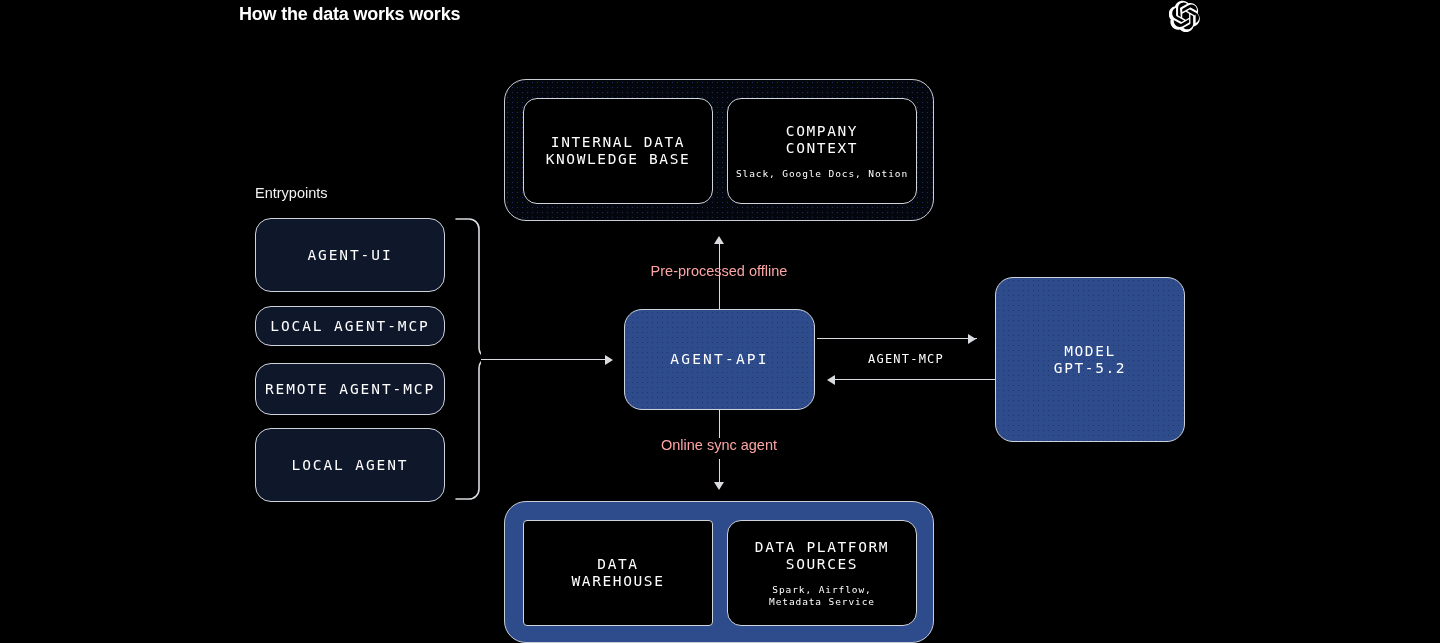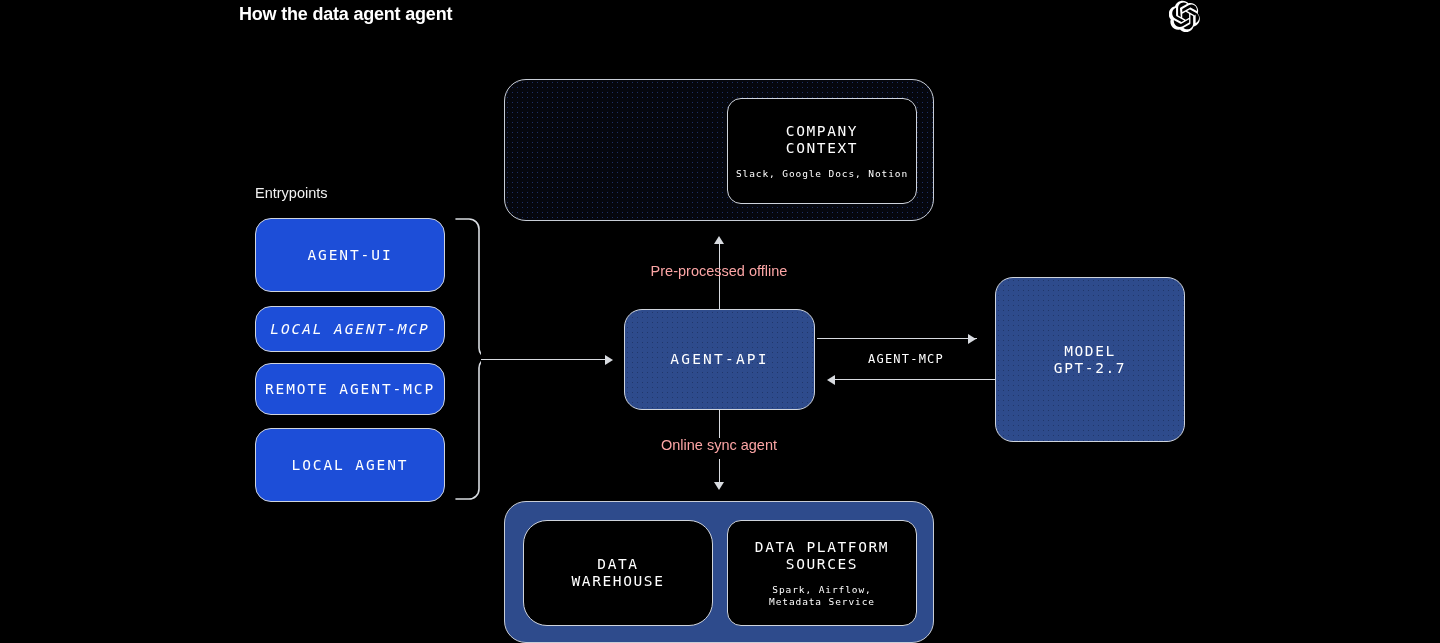--- a/index.html
+++ b/index.html
@@ -70,21 +70,21 @@
     position: absolute;
     left: 255px;
     top: 185px;
     width: 190px;
     font-size: 14.5px;
     color: #f2f2f2;
   }
   .entry-box {
     left: 255px;
     width: 190px;
-    background: #1d4ed8;
+    background: #0f172a;
     border-radius: 16px;
   }
   .entry-box .node-title { letter-spacing: 1.9px; }
 
   
   .group {
     position: absolute;
     box-sizing: border-box;
     border: 1.5px solid #c8cdd6;
     border-radius: 22px;
@@ -162,88 +162,92 @@
     position: absolute;
     left: 455px;
     top: 218px;
     width: 26px;
     height: 282px;
   }
 </style>
 </head>
 <body>
 
-<div class="page-title">How the data agent agent</div>
+<div class="page-title">How the data works works</div>
 
 <div class="brand-logo">
   <svg width="32" height="32" viewBox="0 0 24 24" fill="none">
     <path d="M21.55 10.0c.54-1.6.35-3.35-.5-4.8-1.3-2.25-3.9-3.4-6.43-2.85C13.5 1.25 11.9.56 10.22.56c-2.6 0-4.9 1.66-5.7 4.12-1.66.34-3.1 1.38-3.93 2.86-1.3 2.24-1.0 5.08.72 7.0-.54 1.6-.35 3.35.5 4.8 1.3 2.25 3.9 3.4 6.43 2.85 1.12 1.26 2.73 1.97 4.4 1.95 2.6 0 4.9-1.66 5.72-4.13 1.66-.34 3.1-1.38 3.93-2.86 1.3-2.24 1.0-5.07-.72-6.99zM13.65 22.0c-1.04 0-2.05-.37-2.85-1.03l.14-.08 4.73-2.73c.24-.14.39-.4.39-.68v-6.67l2.0 1.16c.02 0 .04.03.04.06v5.52c0 2.4-1.96 4.35-4.4 4.45zM4.2 18.0c-.52-.9-.71-1.95-.53-2.97l.14.09 4.74 2.73c.24.14.53.14.77 0l5.78-3.33v2.31c0 .03-.01.05-.03.07l-4.79 2.76c-2.12 1.22-4.83.5-6.06-1.62zM2.96 7.77c.52-.9 1.34-1.59 2.32-1.94v5.62c0 .28.15.53.39.67l5.76 3.32-2.0 1.15c-.03.02-.05.02-.07 0L4.6 13.83c-2.12-1.23-2.85-3.93-1.63-6.05zm16.42 3.81L13.6 8.23l2.0-1.15c.02-.01.05-.01.07 0l4.79 2.76c1.37.79 2.17 2.27 2.07 3.84-.1 1.57-1.08 2.95-2.53 3.55v-5.62c0-.28-.14-.53-.39-.67zm1.99-2.98l-.14-.09-4.73-2.75c-.24-.14-.54-.14-.78 0L9.94 9.09V6.78c0-.03.01-.05.03-.07l4.79-2.75c1.37-.79 3.07-.73 4.39.15 1.31.88 1.98 2.45 1.72 4.0zM8.85 12.7l-2.0-1.15c-.02-.01-.04-.03-.04-.06V5.98c0-1.58.91-3.02 2.35-3.69 1.43-.67 3.12-.46 4.34.55l-.14.08-4.73 2.73c-.24.14-.39.39-.39.67zm1.08-2.35l2.57-1.48 2.58 1.48v2.97l-2.56 1.48-2.58-1.48z" fill="#ffffff"></path>
   </svg>
 </div>
 
 <div class="entry-label">Entrypoints</div>
 
 <div class="node entry-box" style="top:218px; height:74px;">
   <span class="node-title">AGENT-UI</span>
 </div>
-<div class="node entry-box" style="top:306px; height:46px;font-style:italic;">
+<div class="node entry-box" style="top:306px; height:40px;">
   <span class="node-title">LOCAL AGENT-MCP</span>
 </div>
 <div class="node entry-box" style="top:363px; height:52px;">
   <span class="node-title">REMOTE AGENT-MCP</span>
 </div>
 <div class="node entry-box" style="top:428px; height:74px;">
   <span class="node-title">LOCAL AGENT</span>
 </div>
 
 <div class="bracket">
   <svg width="26" height="282" viewBox="0 0 26 282" fill="none">
     <path d="M1 1 H14 a10 10 0 0 1 10 10 V130 a10 10 0 0 0 10 10 a10 10 0 0 0 -10 10 V271 a10 10 0 0 1 -10 10 H1" stroke="#d8dbe0" stroke-width="1.6" fill="none" stroke-linecap="round"></path>
   </svg>
 </div>
 
 <div class="line-h" style="left:481px; top:359px; width:126px;"></div>
 <div class="arrow-head arrow-right" style="left:605px; top:355px;"></div>
 
 <div class="group group-dotted" style="left:504px; top:79px; width:430px; height:142px;">
+  <div class="node" style="left:18px; top:18px; width:190px; height:106px; background:#000000; border-radius:14px;">
+    <span class="node-title">INTERNAL DATA
+KNOWLEDGE BASE</span>
+  </div>
   <div class="node" style="left:222px; top:18px; width:190px; height:106px; background:#000000; border-radius:14px;">
     <span class="node-title">COMPANY
 CONTEXT</span>
     <span class="node-sub">Slack, Google Docs, Notion</span>
   </div>
 </div>
 
 <div class="line-v" style="left:719px; top:244px; width:1.4px; height:68px;"></div>
 <div class="arrow-head arrow-up" style="left:714px; top:236px;"></div>
 <div class="edge-label" style="left:619px; top:263px; width:200px;">Pre-processed offline</div>
 
 <div class="node blue-node" style="left:624px; top:309px; width:191px; height:101px;">
   <span class="node-title" style="letter-spacing:2.2px;">AGENT-API</span>
 </div>
 
 <div class="node blue-node" style="left:995px; top:277px; width:190px; height:165px;">
   <span class="node-title">MODEL
-GPT-2.7</span>
+GPT-5.2</span>
 </div>
 
 <div class="line-h" style="left:817px; top:338px; width:160px;"></div>
 <div class="arrow-head arrow-right" style="left:968px; top:334px;"></div>
 
 <div class="line-h" style="left:835px; top:379px; width:160px;"></div>
 <div class="arrow-head arrow-left" style="left:827px; top:375px;"></div>
 
 <div class="edge-label-mono" style="left:817px; top:352px; width:178px;">AGENT-MCP</div>
 
 <div class="line-v" style="left:719px; top:410px; width:1.4px; height:28px;"></div>
 <div class="edge-label" style="left:619px; top:437px; width:200px;">Online sync agent</div>
 <div class="line-v" style="left:719px; top:459px; width:1.4px; height:24px;"></div>
 <div class="arrow-head arrow-down" style="left:714px; top:482px;"></div>
 
 <div class="group group-solid" style="left:504px; top:501px; width:430px; height:142px;">
-  <div class="node" style="left:18px; top:18px; width:190px; height:106px; background:#000000; border-radius:24px;">
+  <div class="node" style="left:18px; top:18px; width:190px; height:106px; background:#000000; border-radius:4px;">
     <span class="node-title">DATA
 WAREHOUSE</span>
   </div>
   <div class="node" style="left:222px; top:18px; width:190px; height:106px; background:#000000; border-radius:14px;">
     <span class="node-title">DATA PLATFORM
 SOURCES</span>
     <span class="node-sub">Spark, Airflow,
 Metadata Service</span>
   </div>
 </div>

